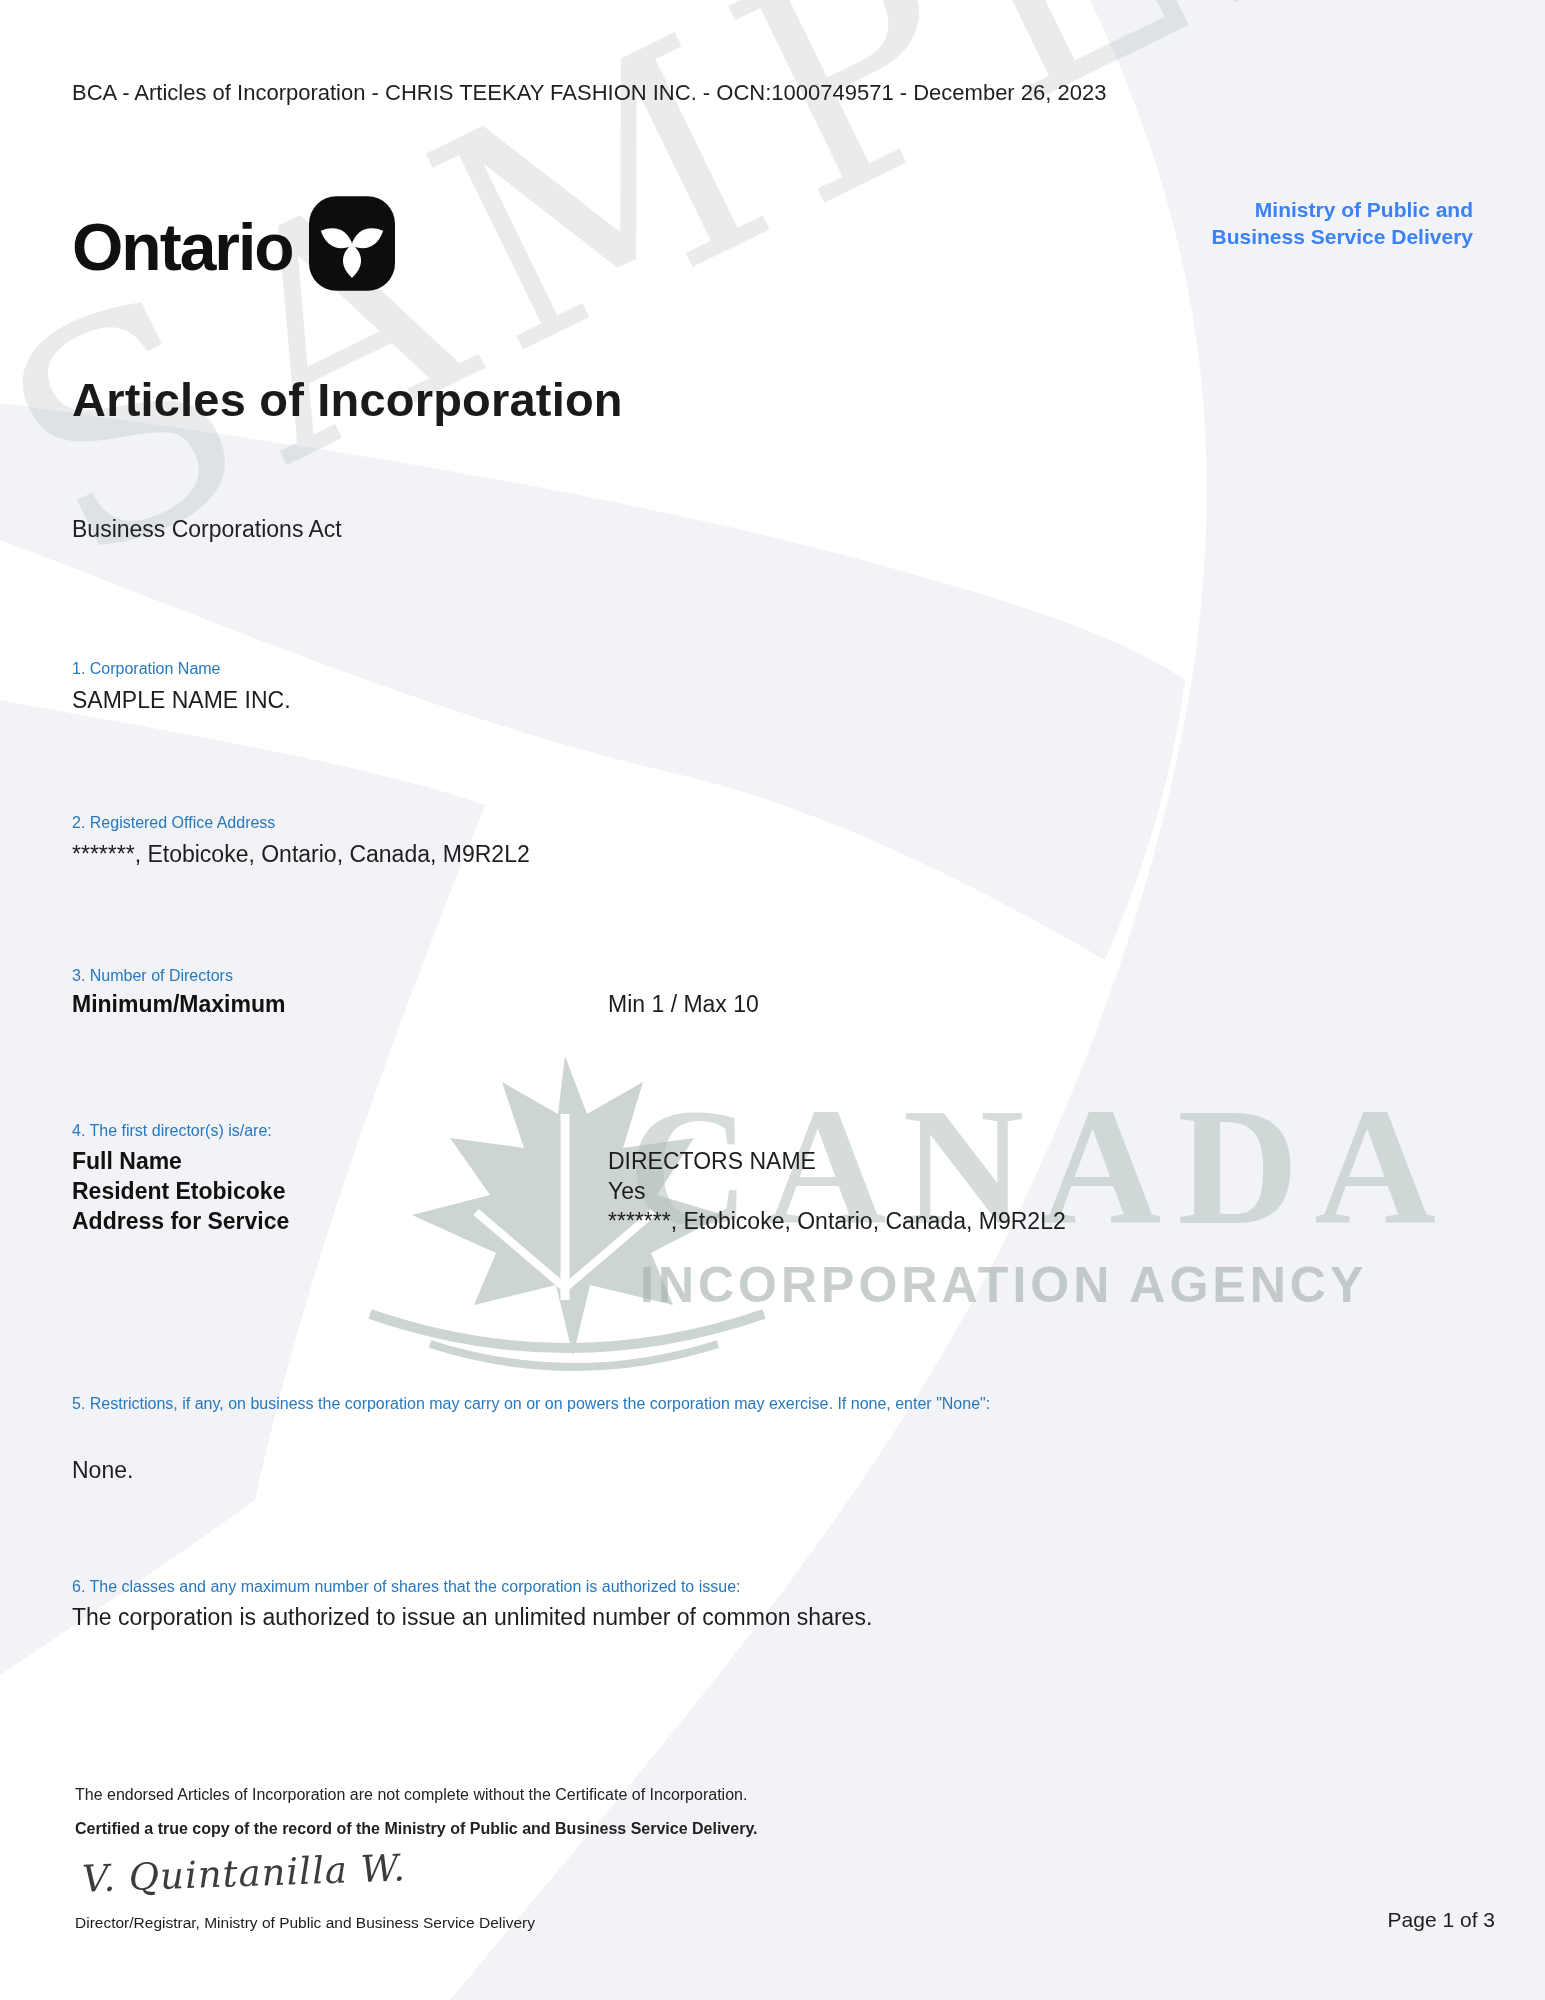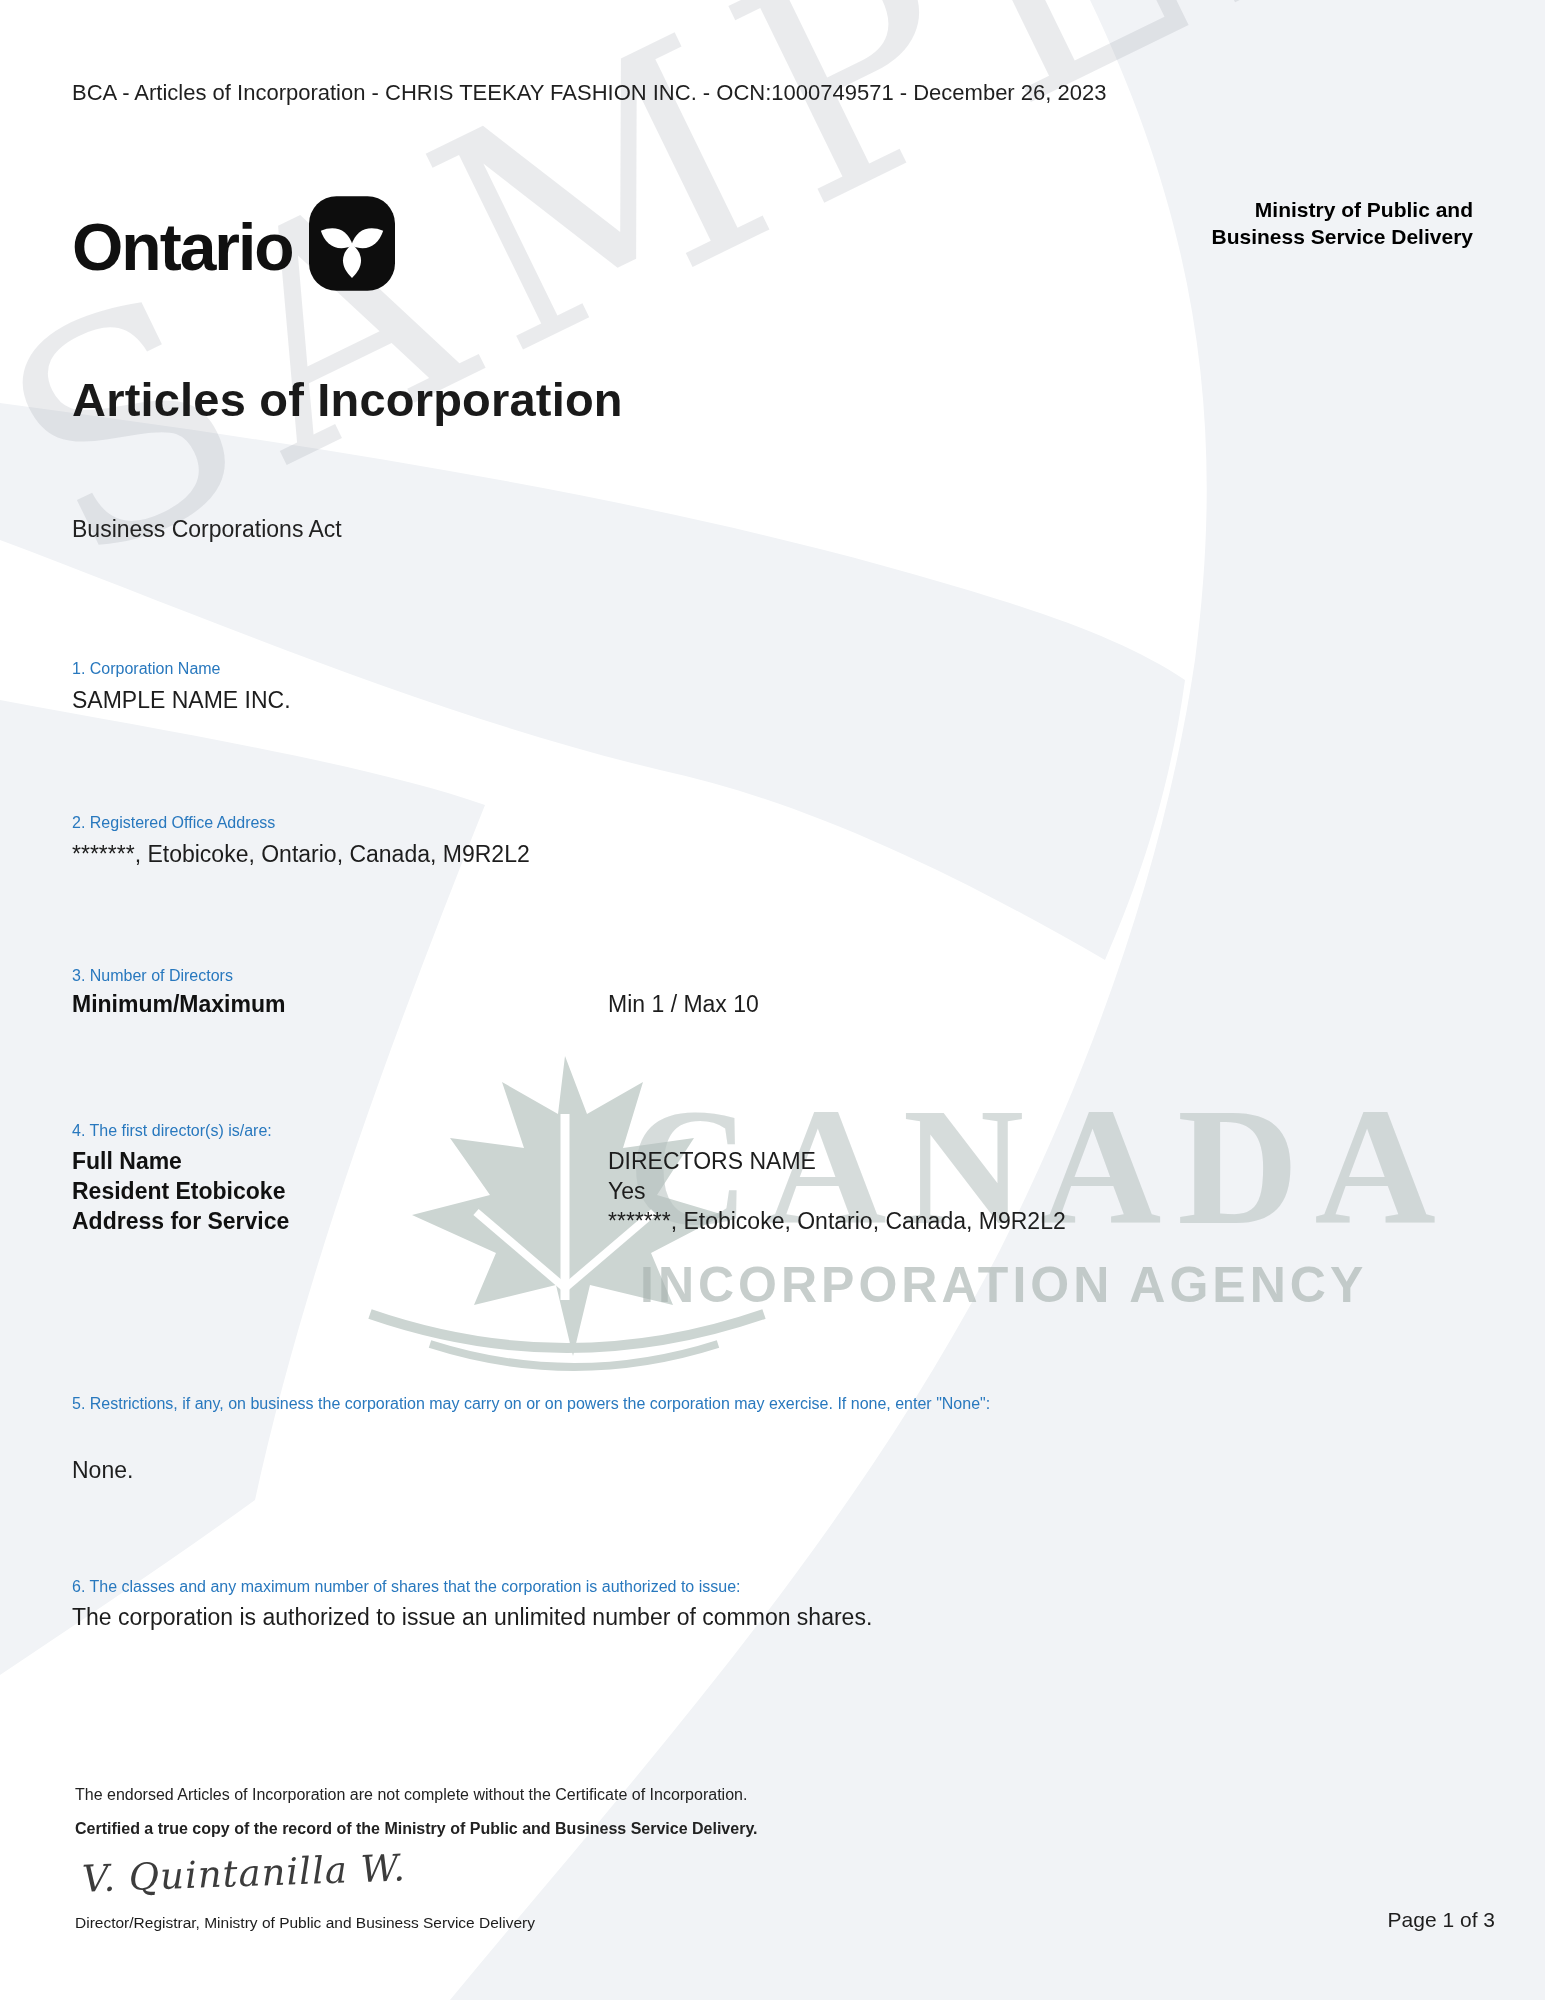--- a/index.html
+++ b/index.html
@@ -34,21 +34,21 @@
   }
   
   .content{z-index:2;}
   #header-line{left:72px;top:80px;font-size:22px;color:#1f1f1f;}
   #brand{left:72px;top:196px;display:flex;align-items:flex-start;}
   #ontario-wordmark{
     font-size:66px;font-weight:700;letter-spacing:-2px;color:#101010;
     line-height:1;margin-top:18px;
   }
   #trillium-badge{margin-left:16px;}
-  #ministry{right:72px;top:196px;text-align:right;font-weight:700;font-size:21px;line-height:27px;color:#000000;margin-left:20px;}
+  #ministry{right:72px;top:196px;text-align:right;font-weight:700;font-size:21px;line-height:27px;color:#3b82f6;margin-left:20px;}
   #page-title{left:72px;top:372px;font-size:47px;font-weight:600;color:#1a1a1a;letter-spacing:0.2px;}
   #act-name{left:72px;top:516px;font-size:23px;color:#222;}
   .sec-heading{font-size:16px;font-weight:400;color:#2878BE;line-height:34px;}
   .sec-value{font-size:23px;color:#1d1d1d;line-height:30px;}
   .row-label{font-size:23px;font-weight:700;color:#111;line-height:30px;}
   .val-col{left:608px;}
   #s1-h{left:72px;top:652px;} #s1-v{left:72px;top:685px;}
   #s2-h{left:72px;top:806px;} #s2-v{left:72px;top:839px;}
   #s3-h{left:72px;top:959px;} #s3-l0{left:72px;top:989px;} #s3-v0{top:989px;}
   #s4-h{left:72px;top:1114px;}

